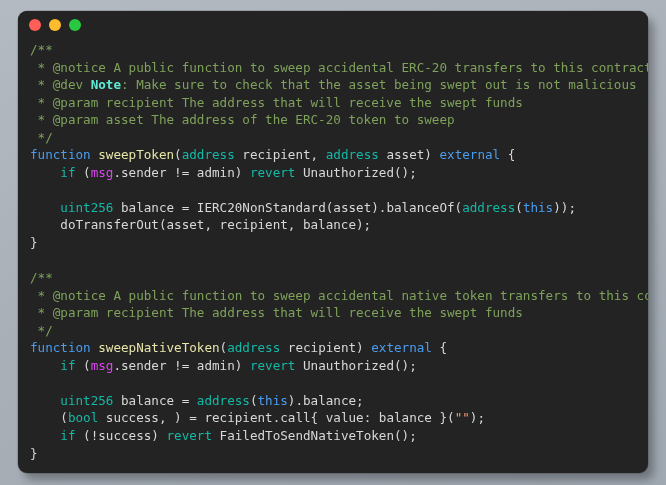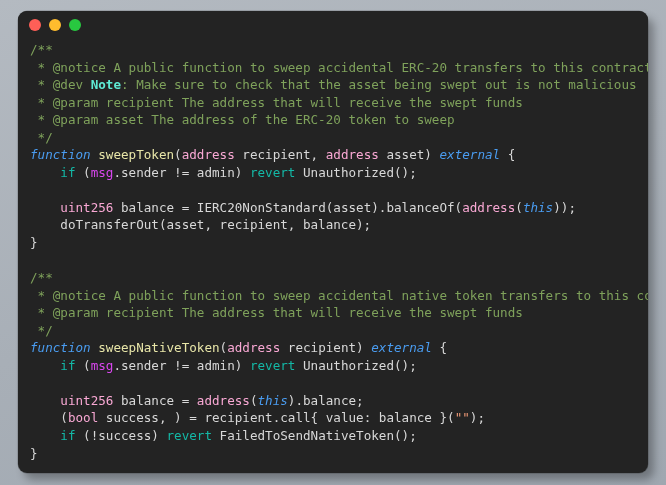--- a/index.html
+++ b/index.html
@@ -47,23 +47,23 @@
     font-family: "DejaVu Sans Mono", monospace;
     font-size: 12.6px;
     line-height: 17.55px;
     white-space: pre;
     color: #d4d4d4;
     letter-spacing: 0px;
   }
   .ln { height: 17.55px; }
   .cmt  { color: #7fa25b; }
   .cmtb { color: #5eead4; font-weight: bold; }
-  .kw   { color: #4a9cf0; font-style: italic; }
+  .kw   { color: #4a9cf0; }
   .fn   { color: #e8e6a8; }
-  .typ  { color: #f9a8d4; }
+  .typ  { color: #14b8a6; }
   .ctl  { color: #14b8a6; }
   .var  { color: #d946ef; }
   .str  { color: #f09a77; }
   .pln  { color: #d8d8d8; }
 </style>
 </head>
 <body>
 
 <div id="wallpaper"></div>
 

